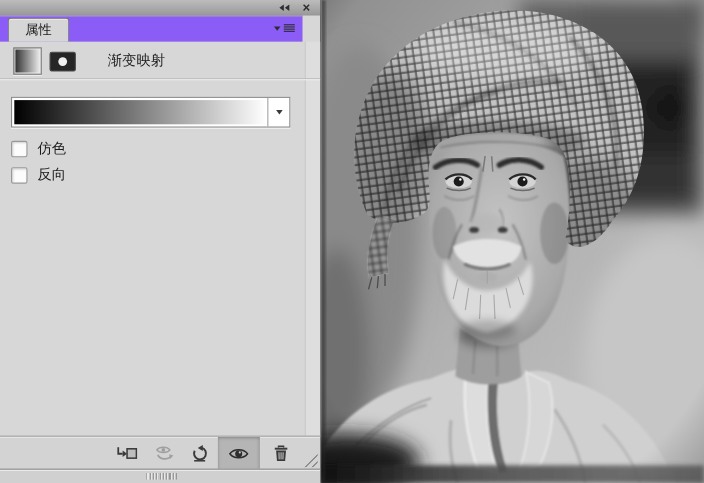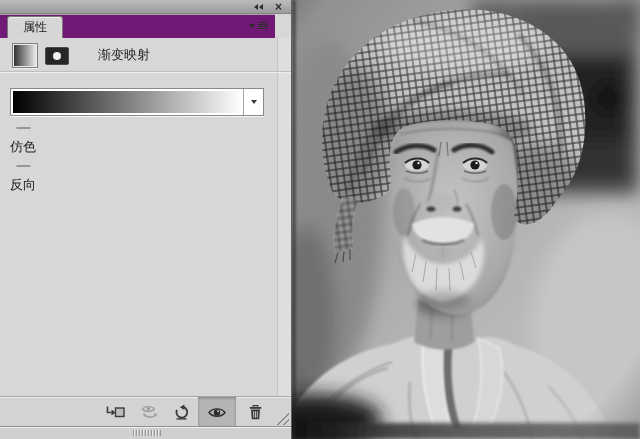--- a/index.html
+++ b/index.html
@@ -10,21 +10,21 @@
   }
   
   .panel{position:absolute;left:0;top:0;width:292px;height:439px;background:#d7d7d7;
          border-right:1px solid #5f5f5f;box-sizing:border-box;}
   .topbar{position:absolute;top:0;left:0;right:0;height:14px;
           background:linear-gradient(#bcbcbc,#9b9b9b);border-bottom:1px solid #858585;
           display:flex;justify-content:flex-end;align-items:center;gap:12px;padding-right:9px;box-sizing:border-box;}
   .collapse-btn{display:flex;gap:1px;cursor:pointer;}
   .tri-left{width:0;height:0;border-top:3px solid transparent;border-bottom:3px solid transparent;border-right:4px solid #2d2d2d;}
   .close-btn{font-size:12px;font-weight:bold;color:#2d2d2d;line-height:8px;cursor:pointer;}
-  .tabbar{position:absolute;top:14px;left:0;right:16px;height:24px;background:#701a75;
+  .tabbar{position:absolute;top:14px;left:0;right:16px;height:24px;background:#8b5cf6;
           box-shadow:inset 0 1px 0 #a6a6a6;}
   .tab{position:absolute;left:7px;top:2px;bottom:0;width:54px;background:#d6d6d6;
        border:1px solid #787878;border-bottom:none;border-radius:3px 3px 0 0;
        display:flex;align-items:center;justify-content:center;
        font-size:12px;color:#1b1b1b;box-shadow:inset 0 1px 0 #eeeeee;}
   .panel-menu{position:absolute;right:7px;top:8px;display:flex;align-items:center;gap:3px;cursor:pointer;}
   .tri-down{width:0;height:0;border-left:3.5px solid transparent;border-right:3.5px solid transparent;border-top:4px solid #2d2d2d;}
   .menu-lines{display:flex;flex-direction:column;gap:1px;}
   .menu-lines i{display:block;width:10px;height:1px;background:#2d2d2d;}
   .content{position:absolute;top:38px;left:0;right:0;bottom:42px;background:#d7d7d7;}
@@ -37,22 +37,22 @@
   .mask-thumb::after{content:"";position:absolute;left:50%;top:50%;width:8px;height:8px;margin:-4px 0 0 -4px;
                      background:#f0f0f0;border-radius:50%;}
   .adj-title{position:absolute;left:78px;top:8px;font-size:13px;color:#1b1b1b;margin-left:20px;}
   .header-divider{position:absolute;left:0;right:0;top:33px;height:0;border-top:1px solid #bebebe;border-bottom:1px solid #ededed;}
   .grad-ctl{position:absolute;left:10px;top:50px;width:254px;height:28px;background:#ffffff;
             border:1px solid #898989;box-shadow:0 1px 0 rgba(255,255,255,.8);box-sizing:border-box;cursor:pointer;}
   .grad-swatch{position:absolute;left:2px;top:2px;bottom:2px;right:21px;background:linear-gradient(to right,#000000,#ffffff);}
   .grad-dd{position:absolute;right:0;top:0;bottom:0;width:19px;border-left:1px solid #a2a2a2;
            display:flex;align-items:center;justify-content:center;cursor:pointer;}
   .grad-dd .tri-down{border-top-color:#3a3a3a;}
-  .cb-row{position:absolute;left:10px;height:16px;display:flex;align-items:center;gap:9px;flex-direction:column;}
-  .cb-row.r1{top:89px;} .cb-row.r2{top:127px;}
+  .cb-row{position:absolute;left:10px;height:16px;display:flex;align-items:center;gap:9px;}
+  .cb-row.r1{top:89px;} .cb-row.r2{top:113px;}
   .checkbox{width:13px;height:13px;background:#fcfcfc;border:1px solid #989898;border-radius:2px;
             box-shadow:inset 1px 1px 2px rgba(0,0,0,.18);cursor:pointer;}
   .cb-label{font-size:13px;color:#1b1b1b;}
   .toolbar{position:absolute;left:0;right:0;bottom:12px;height:30px;background:#d3d3d3;
            border-top:1px solid #a5a5a5;box-shadow:inset 0 1px 0 #ececec;}
   .tool-btn{position:absolute;top:0;height:100%;display:flex;align-items:center;justify-content:center;cursor:pointer;}
   .tb-clip{left:100px;width:30px;} .tb-prev{left:133px;width:32px;} .tb-reset{left:167px;width:28px;}
   .tb-eye{left:198px;width:38px;background:#b5b5b5;box-shadow:inset 0 1px 3px rgba(0,0,0,.3);}
   .tb-del{left:241px;width:28px;}
   .resize-grip{position:absolute;right:2px;bottom:2px;width:16px;height:16px;

